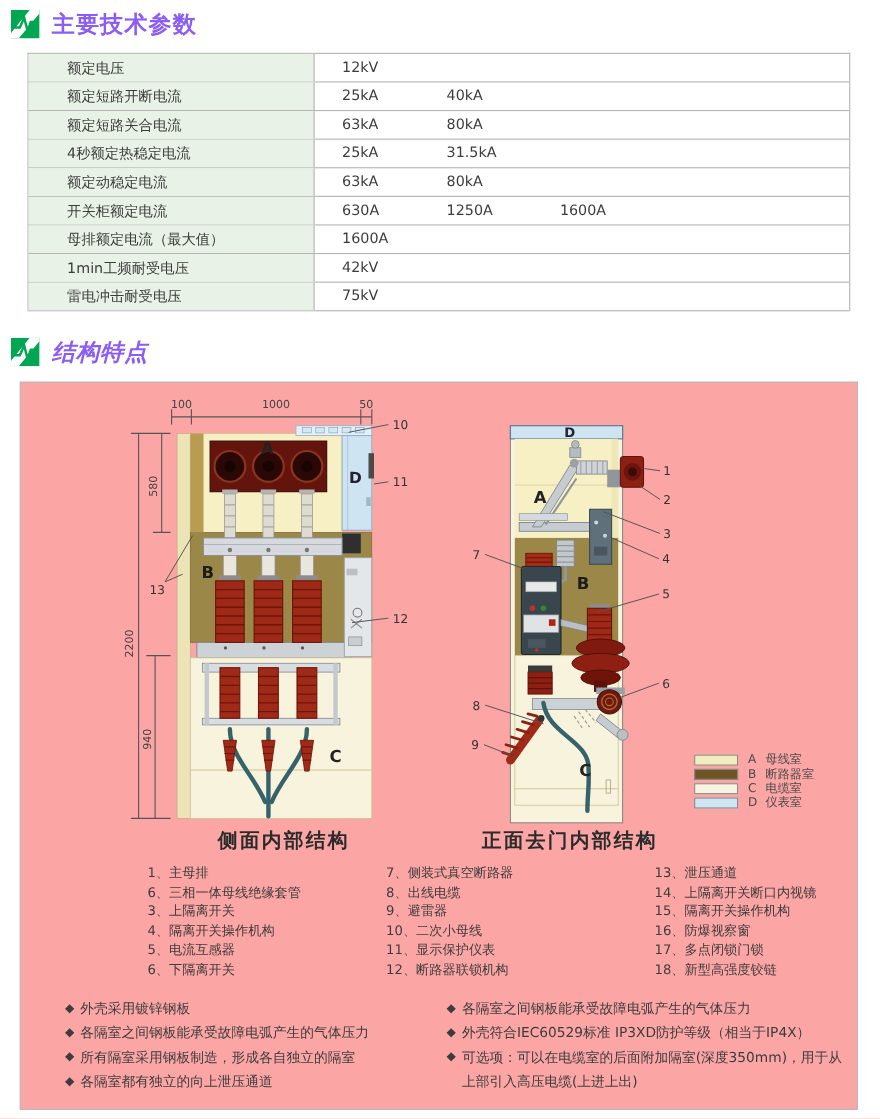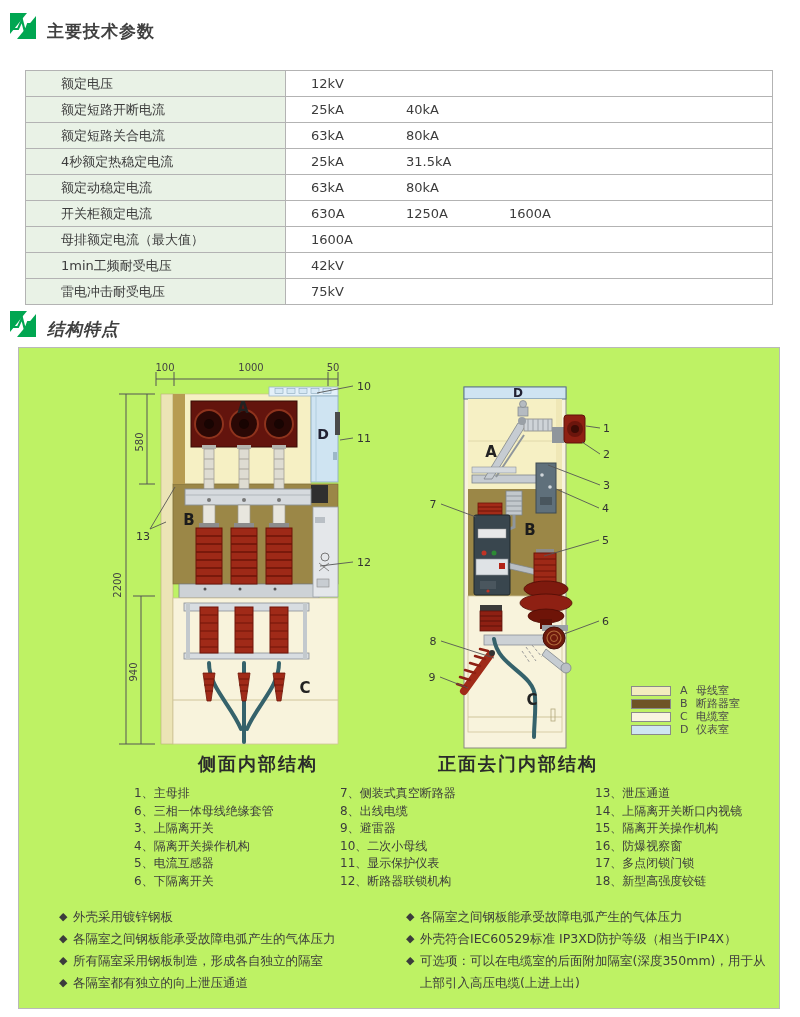--- a/index.html
+++ b/index.html
@@ -4,51 +4,51 @@
 <style>
   html,body{margin:0;padding:0;}
   body{
     width:800px;height:1017px;position:relative;background:#ffffff;
     font-family:"DejaVu Sans","Liberation Sans",sans-serif;color:#3a3a3a;
     overflow:hidden;
   }
   
   .sec-header{position:absolute;left:10px;display:flex;align-items:center;gap:11px;}
   .sec-icon{width:26px;height:26px;flex:0 0 26px;}
-  .sec-title{font-size:17px;font-weight:bold;color:#404040;letter-spacing:1px;margin-top:12px;}
+  .sec-title{font-size:21px;font-weight:bold;color:#8b5cf6;letter-spacing:1px;}
 
   
   .spec-table{position:absolute;left:25px;top:48px;width:748px;
     border-top:1px solid #b3b3b3;border-left:1px solid #b3b3b3;border-right:1px solid #b3b3b3;
-    box-sizing:border-box;margin-top:22px;}
+    box-sizing:border-box;}
   .t-row{display:flex;height:25px;border-bottom:1px solid #b3b3b3;font-size:13px;}
   .t-label{width:260px;flex:0 0 260px;background:#e9f2e6;border-right:1px solid #b3b3b3;
     padding-left:35px;display:flex;align-items:center;box-sizing:border-box;color:#3c3c3c;}
   .t-vals{flex:1;display:flex;align-items:center;padding-left:25px;color:#3c3c3c;}
   .t-vals .v1{display:inline-block;width:95px;}
   .t-vals .v2{display:inline-block;width:103px;}
 
   
   .structure-box{position:absolute;left:18px;top:347px;width:762px;height:662px;
-    border:1px solid #b9b9b9;box-sizing:border-box;background:#bef264;}
+    border:1px solid #b9b9b9;box-sizing:border-box;background:#fca5a5;}
   .diagram{position:absolute;}
   .diagram-caption{position:absolute;font-size:18px;font-weight:bold;color:#2b2b2b;
     text-align:center;letter-spacing:2px;}
 
   
   .legend{position:absolute;left:612px;top:336px;}
   .lg-row{display:flex;align-items:center;height:13px;font-size:11px;color:#4a4a4a;}
   .sw{width:38px;height:8px;border:1px solid #8a8a8a;margin-right:9px;}
   .sw-a{background:#f2ecbe;} .sw-b{background:#6f5426;} .sw-c{background:#f8f4e0;} .sw-d{background:#cfe6f2;}
   .lg-key{width:16px;}
 
   
   .parts-col{position:absolute;top:437px;font-size:12px;color:#3c3c3c;list-style:none;margin:0;padding:0;}
   .parts-col li{line-height:17.5px;white-space:nowrap;}
-  .pc1{left:115px;} .pc2{left:321px;} .pc3{left:576px;}
+  .pc1{left:115px;} .pc2{left:332px;} .pc3{left:576px;}
 
   
   .features-col{position:absolute;top:558px;font-size:12.5px;color:#3c3c3c;}
   .fc-left{left:40px;width:345px;} .fc-right{left:387px;width:362px;}
   .feat{display:flex;line-height:22px;}
   .feat .dm{flex:0 0 14px;font-size:11px;}
   .feat .tx{flex:1;}
 
   svg text{font-family:"DejaVu Sans","Liberation Sans",sans-serif;}
 </style>

